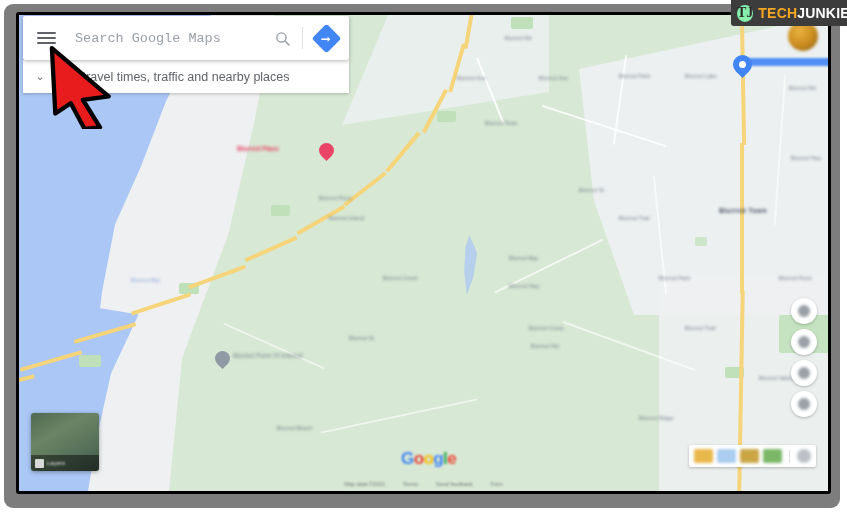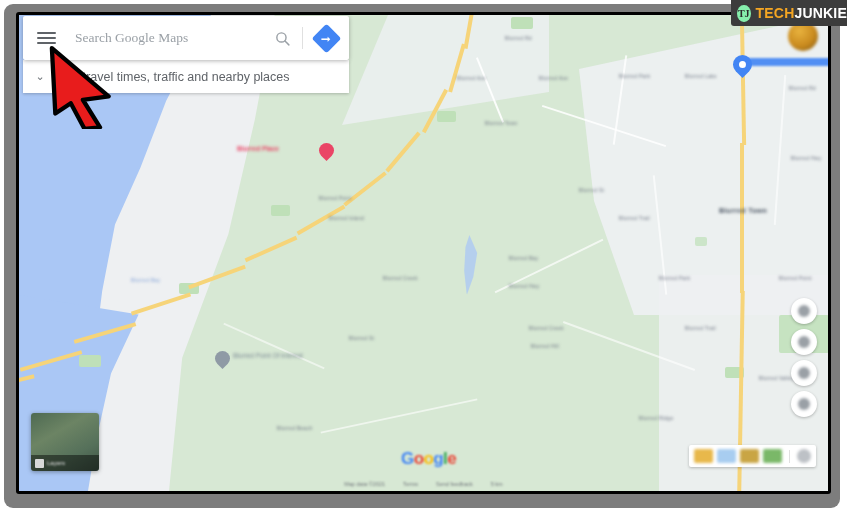--- a/index.html
+++ b/index.html
@@ -28,21 +28,21 @@
   .maplabel.water-lbl{color:#7e9fd6;}
 
   
   #search-card{position:absolute;left:4px;top:1px;width:326px;height:44px;
       background:#ffffff;border-radius:2px;
       box-shadow:0 1px 4px rgba(0,0,0,.30);display:flex;align-items:center;z-index:40;}
   #hamburger{width:46px;height:44px;display:flex;flex-direction:column;
       align-items:center;justify-content:center;gap:3px;cursor:pointer;}
   #hamburger i{display:block;width:19px;height:2px;background:#5f6368;border-radius:1px;}
   #search-input{flex:1;border:none;outline:none;font-size:13.5px;color:#3c4043;
-      font-family:Liberation Serif, serif;background:transparent;padding:0 6px;}
+      font-family:Liberation Mono, monospace;background:transparent;padding:0 6px;}
   #search-input::placeholder{color:#9aa0a6;}
   #search-btn{width:40px;height:44px;display:flex;align-items:center;justify-content:center;cursor:pointer;}
   #divider{width:1px;height:22px;background:#e0e0e0;}
   #directions-btn{width:46px;height:44px;display:flex;align-items:center;justify-content:center;cursor:pointer;}
   .diamond{width:21px;height:21px;background:#4285f4;transform:rotate(45deg);border-radius:3px;
       display:flex;align-items:center;justify-content:center;}
   .diamond span{transform:rotate(-45deg);color:#fff;font-size:12px;line-height:1;}
 
   
   #travel-strip{position:absolute;left:4px;top:45px;width:326px;height:33px;
@@ -116,21 +116,21 @@
   #attribution{position:absolute;left:0;bottom:2px;width:100%;height:10px;
       display:flex;align-items:center;justify-content:center;gap:18px;z-index:24;}
   #attribution span{font-size:5.5px;color:#70757a;filter:blur(1.3px);}
 
   
   #watermark{position:absolute;right:0px;top:0px;width:110px;height:26px;
       background:#3c3c3c;border-radius:0 0 0 3px;display:flex;align-items:center;
       padding-left:6px;gap:5px;z-index:80;}
   #wm-badge{width:17px;height:17px;border-radius:50%;background:#86efac;
       display:flex;align-items:center;justify-content:center;
-      font-size:10px;font-weight:bold;color:#2b2b2b;font-family:"Liberation Serif",serif;}
+      font-size:14px;font-weight:bold;color:#2b2b2b;font-family:"Liberation Serif",serif;}
   #wm-text{font-size:14px;font-weight:bold;letter-spacing:.2px;}
   #wm-text .tech{color:#f5a623;}
   #wm-text .junkie{color:#ffffff;}
 </style>
 </head>
 <body>
 
 <div id="screenshot">
 
   <div id="frame-outer"></div>

